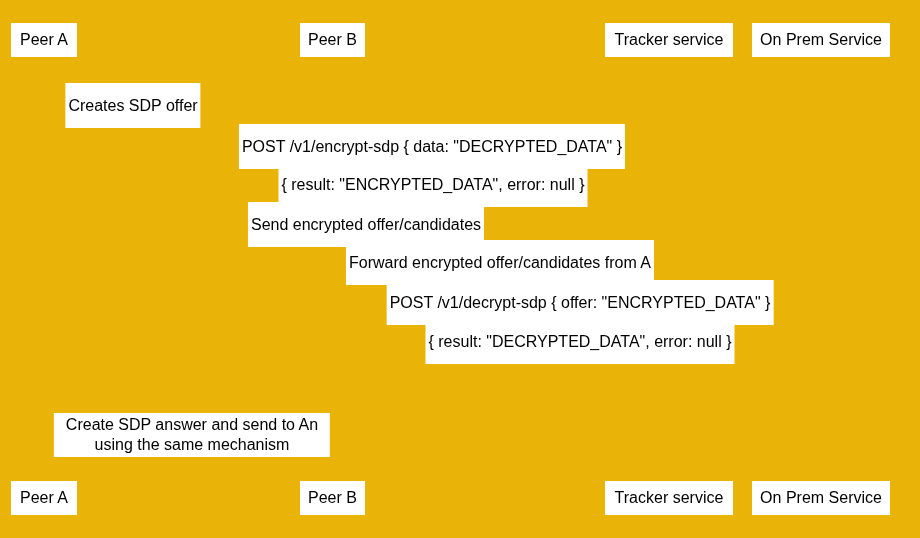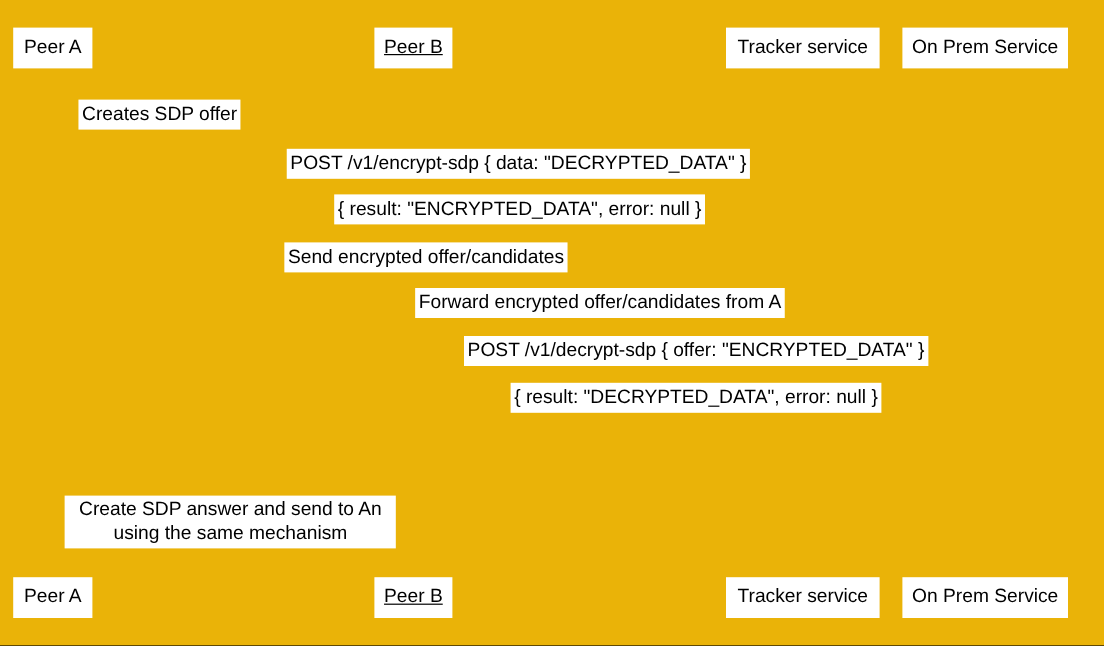--- a/index.html
+++ b/index.html
@@ -24,39 +24,39 @@
     font-size: 16px;
     display: flex;
     align-items: center;
     justify-content: center;
     white-space: nowrap;
     box-sizing: border-box;
   }
   .row-top    { top: 23px; }
   .row-bottom { top: 481px; }
   .p1 { left: 11px;  width: 66px;  }
-  .p2 { left: 312px; width: 65px; text-decoration: underline;  }
+  .p2 { left: 300px; width: 65px;  }
   .p3 { left: 605px; width: 128px; }
   .p4 { left: 752px; width: 138px; }
   
   .msg {
     position: absolute;
     transform: translateX(-50%);
     background: #ffffff;
     color: #000000;
     font-size: 16px;
     line-height: 21px;
     height: 21px;
-    padding: 2px 3px;
+    padding: 12px 3px;
     white-space: nowrap;
   }
   .m1 { left: 133px; top: 83px;  }
   .m2 { left: 432px; top: 124px; }
   .m3 { left: 433px; top: 162px; }
-  .m4 { left: 355px; top: 202px; }
+  .m4 { left: 366px; top: 202px; }
   .m5 { left: 500px; top: 240px; text-align: right; }
   .m6 { left: 580px; top: 280px; }
   .m7 { left: 580px; top: 319px; }
   .m8 { left: 200px; top: 365px; }
   
   .note {
     position: absolute;
     left: 192px;
     top: 413px;
     transform: translateX(-50%);

